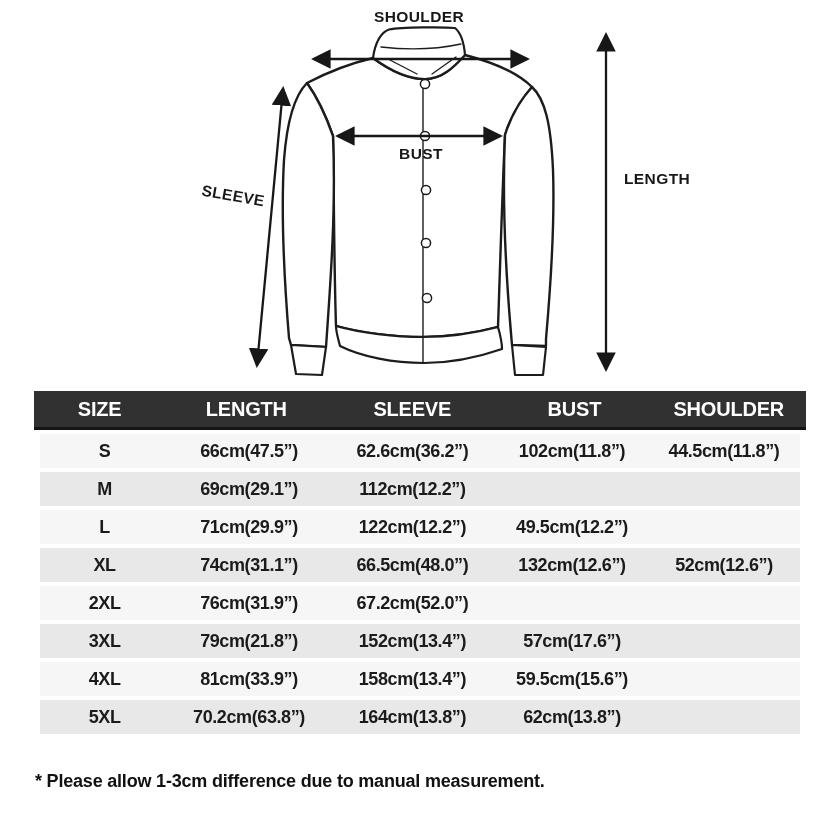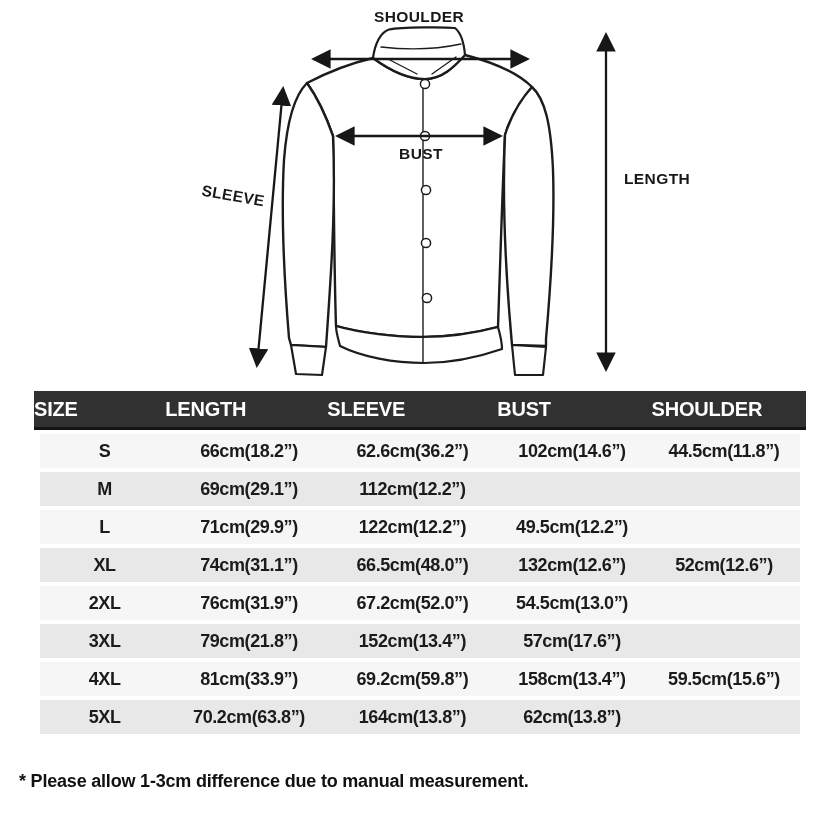--- a/index.html
+++ b/index.html
@@ -14,37 +14,37 @@
     font-weight:bold;fill:#171717;font-size:15.5px;letter-spacing:.4px;
   }
   
   .size-table{position:absolute;left:34px;top:391px;width:772px;}
   .thead{
     display:grid;grid-template-columns:17% 21% 22% 20% 20%;
     align-items:center;height:39px;background:#313131;
     border-bottom:3px solid #141414;box-sizing:border-box;
   }
   .th{
-    color:#ffffff;font-weight:bold;font-size:20px;
+    color:#ffffff;font-weight:bold;font-size:20px;text-align:center;
     letter-spacing:-0.2px;
   }
   .tbody{display:grid;row-gap:4px;padding-top:4px;}
   .trow{
     display:grid;grid-template-columns:17% 21% 22% 20% 20%;
     align-items:center;height:34px;margin:0 6px;
   }
   .trow.odd{background:#f6f6f6;}
   .trow.even{background:#e8e8e8;}
   .td{
     color:#1b1b1b;font-weight:bold;font-size:18px;text-align:center;
     letter-spacing:-0.4px;white-space:nowrap;
   }
   
   .footnote{
-    position:absolute;left:19px;top:771px;width:770px;
+    position:absolute;left:35px;top:771px;width:770px;
     color:#111111;font-weight:bold;font-size:18px;letter-spacing:-0.2px;
   }
 </style>
 </head>
 <body>
 
 <svg class="diagram" viewBox="0 0 840 392" xmlns="http://www.w3.org/2000/svg">
   <defs>
     <marker id="ah" viewBox="0 0 10 10" refX="8.5" refY="5" markerWidth="8.5" markerHeight="8.5" orient="auto-start-reverse">
       <path d="M0,0 L10,5 L0,10 Z" fill="#171717"></path>
@@ -121,23 +121,23 @@
   <div class="thead">
     <div class="th">SIZE</div>
     <div class="th">LENGTH</div>
     <div class="th">SLEEVE</div>
     <div class="th">BUST</div>
     <div class="th">SHOULDER</div>
   </div>
   <div class="tbody">
       <div class="trow odd">
         <div class="td">S</div>
-        <div class="td">66cm(18.2”)</div>
+        <div class="td">66cm(47.5”)</div>
         <div class="td">62.6cm(36.2”)</div>
-        <div class="td">102cm(14.6”)</div>
+        <div class="td">102cm(11.8”)</div>
         <div class="td">44.5cm(11.8”)</div>
       </div>
       <div class="trow even">
         <div class="td">M</div>
         <div class="td">69cm(29.1”)</div>
         <div class="td">112cm(12.2”)</div>
       </div>
       <div class="trow odd">
         <div class="td">L</div>
         <div class="td">71cm(29.9”)</div>
@@ -148,32 +148,30 @@
         <div class="td">XL</div>
         <div class="td">74cm(31.1”)</div>
         <div class="td">66.5cm(48.0”)</div>
         <div class="td">132cm(12.6”)</div>
         <div class="td">52cm(12.6”)</div>
       </div>
       <div class="trow odd">
         <div class="td">2XL</div>
         <div class="td">76cm(31.9”)</div>
         <div class="td">67.2cm(52.0”)</div>
-        <div class="td">54.5cm(13.0”)</div>
       </div>
       <div class="trow even">
         <div class="td">3XL</div>
         <div class="td">79cm(21.8”)</div>
         <div class="td">152cm(13.4”)</div>
         <div class="td">57cm(17.6”)</div>
       </div>
       <div class="trow odd">
         <div class="td">4XL</div>
         <div class="td">81cm(33.9”)</div>
-        <div class="td">69.2cm(59.8”)</div>
         <div class="td">158cm(13.4”)</div>
         <div class="td">59.5cm(15.6”)</div>
       </div>
       <div class="trow even">
         <div class="td">5XL</div>
         <div class="td">70.2cm(63.8”)</div>
         <div class="td">164cm(13.8”)</div>
         <div class="td">62cm(13.8”)</div>
       </div>
     </div>

